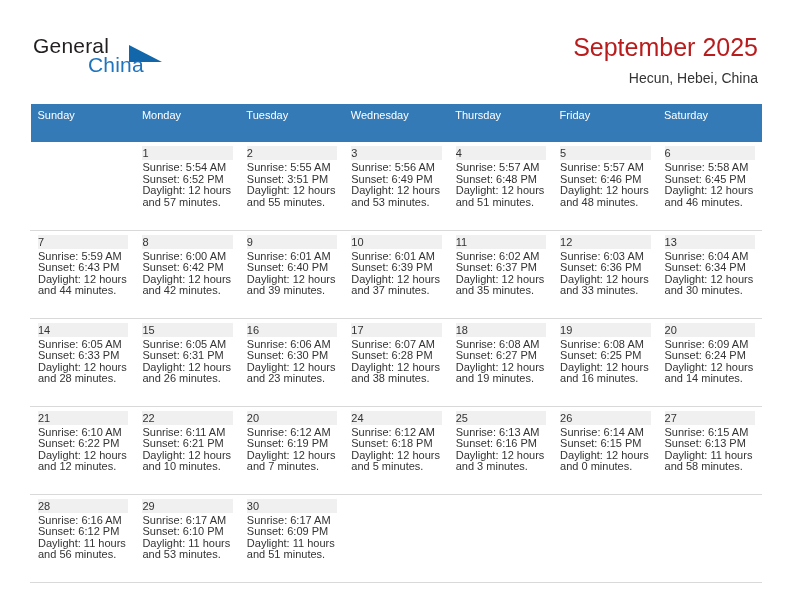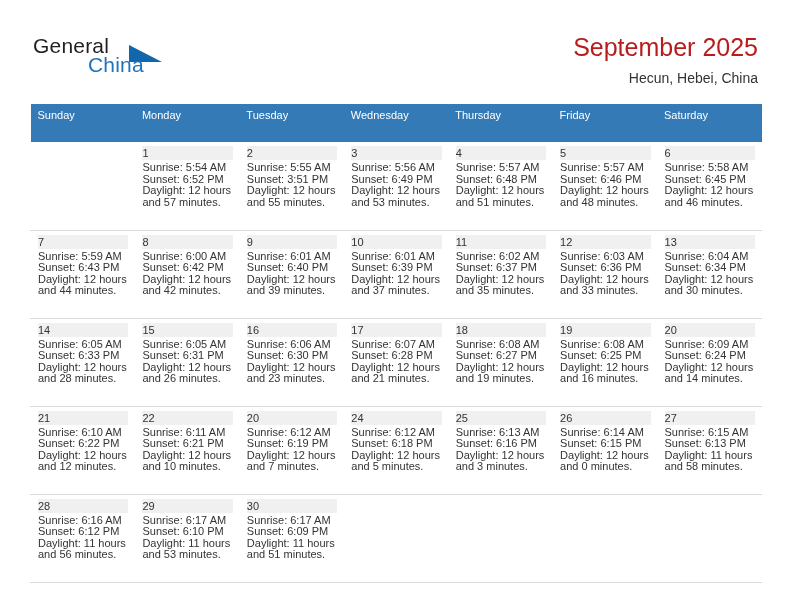--- a/index.html
+++ b/index.html
@@ -358,21 +358,21 @@
               </div>
             </div>
           </td>
           <td>
             <div class="cell-inner">
               <div class="daynum numband">17</div>
               <div class="detail">
                 <div>Sunrise: 6:07 AM</div>
                 <div>Sunset: 6:28 PM</div>
                 <div>Daylight: 12 hours</div>
-                <div>and 21 minutes.</div>
+                <div>and 38 minutes.</div>
               </div>
             </div>
           </td>
           <td>
             <div class="cell-inner">
               <div class="daynum numband">18</div>
               <div class="detail">
                 <div>Sunrise: 6:08 AM</div>
                 <div>Sunset: 6:27 PM</div>
                 <div>Daylight: 12 hours</div>

